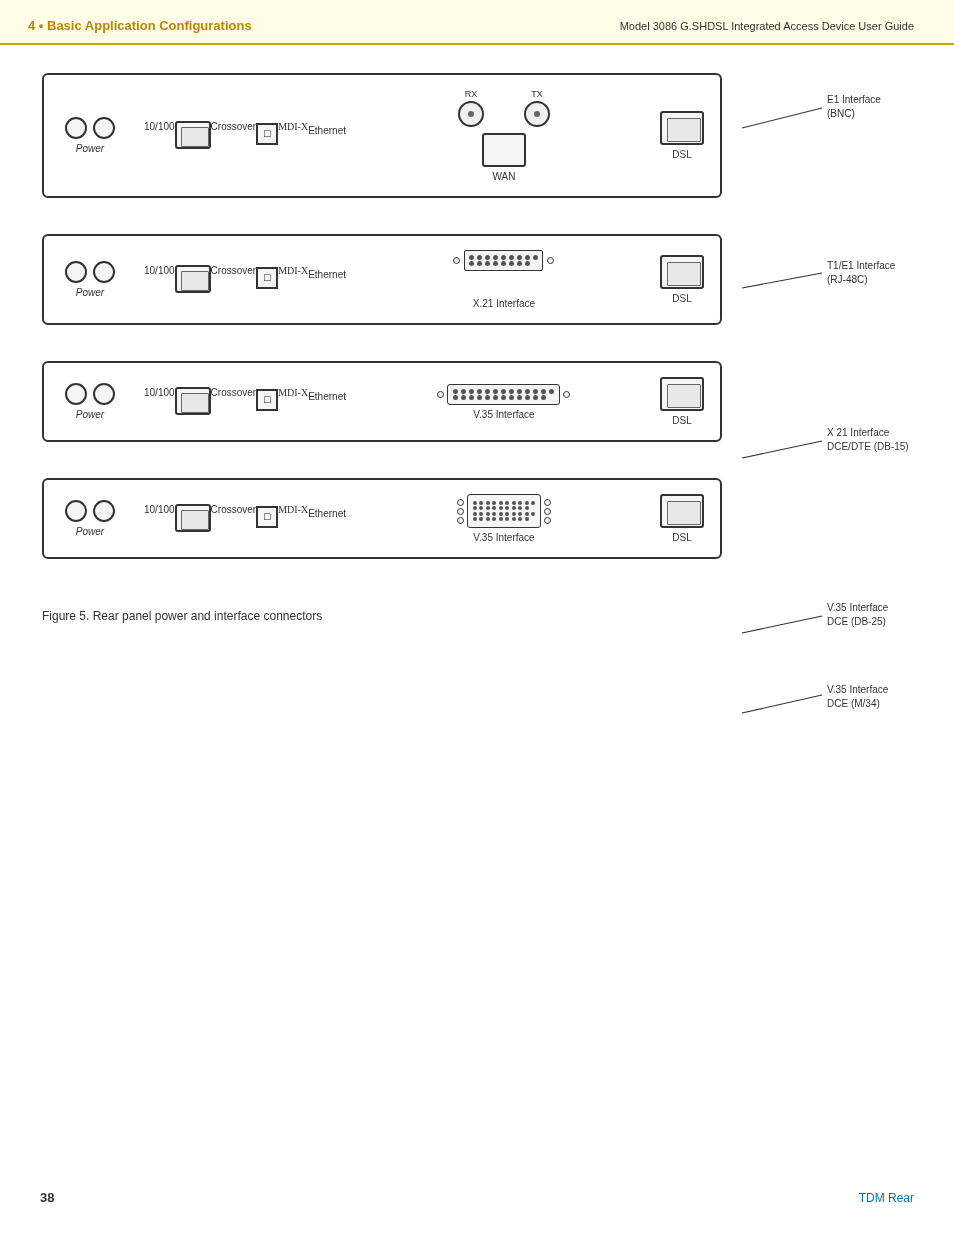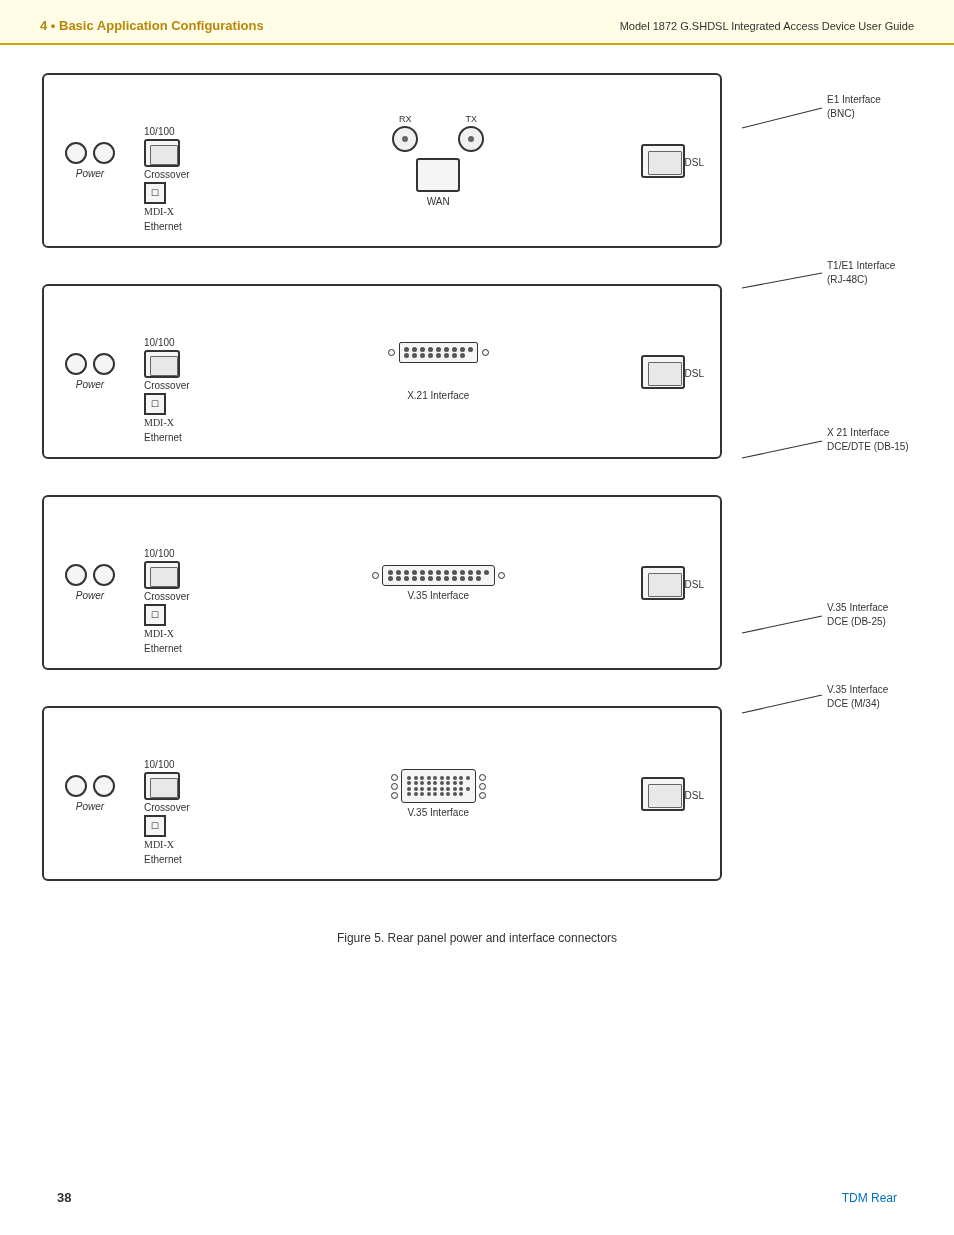--- a/index.html
+++ b/index.html
@@ -11,21 +11,21 @@
       font-size: 12px;
       color: #222;
       position: relative;
     }
 
     
     .page-header {
       display: flex;
       justify-content: space-between;
       align-items: center;
-      padding: 18px 40px 10px 40px;
+      padding: 18px 40px 10px 28px;
       border-bottom: 2px solid #c8a800;
       background: #fffde6;
     }
     .header-left {
       font-size: 13px;
       font-weight: bold;
       color: #b8860b;
     }
     .header-right {
       font-size: 11px;
@@ -88,25 +88,24 @@
     .power-label {
       font-size: 10px;
       color: #333;
       text-align: center;
       font-style: italic;
     }
 
     
     .ethernet-section {
       display: flex;
-      flex-direction: column;
+      flex-direction: row;
       align-items: flex-start;
       margin-right: 18px;
       min-width: 90px;
-      margin-top: 37px;
     }
     .ethernet-speed {
       font-size: 10px;
       color: #333;
       margin-bottom: 2px;
     }
     .ethernet-port {
       width: 36px;
       height: 28px;
       border: 2px solid #333;
@@ -318,21 +317,21 @@
       height: 7px;
       border-radius: 50%;
       border: 1.5px solid #333;
       background: #f5f5f5;
       align-self: center;
     }
 
     
     .dsl-section {
       display: flex;
-      flex-direction: row;
+      flex-direction: column;
       align-items: center;
       margin-left: 16px;
     }
     .dsl-port {
       width: 44px;
       height: 34px;
       border: 2px solid #333;
       border-radius: 3px;
       background: #f5f5f5;
       position: relative;
@@ -356,33 +355,32 @@
     .diagram-svg {
       position: absolute;
       top: 0; left: 0;
       width: 100%;
       height: 100%;
       pointer-events: none;
     }
 
     
     .figure-caption {
-      text-align: center;
       font-size: 12px;
       color: #333;
       margin-top: 16px;
       margin-bottom: 30px;
     }
 
     
     .page-footer {
       display: flex;
       justify-content: space-between;
       align-items: flex-end;
-      padding: 10px 57px;
+      padding: 10px 40px;
       position: absolute;
       bottom: 20px;
       left: 0; right: 0;
     }
     .page-number {
       font-size: 13px;
       font-weight: bold;
       color: #333;
     }
     .footer-right {
@@ -393,21 +391,21 @@
       display: flex;
       align-items: center;
       width: 100%;
     }
   </style>
 </head>
 <body>
 
 <div class="page-header">
   <span class="header-left">4 • Basic Application Configurations</span>
-  <span class="header-right">Model 1872 G.SHDSL Integrated Access Device User Guide</span>
+  <span class="header-right">Model 3086 G.SHDSL Integrated Access Device User Guide</span>
 </div>
 
 <div class="page-body">
 
 
   <div class="diagram-area" style="position:relative; width:870px;">
 
     <svg class="diagram-svg" viewBox="0 0 870 780" xmlns="http://www.w3.org/2000/svg" style="position:absolute;top:0;left:0;width:870px;height:780px;pointer-events:none;z-index:10;">
 
       <line x1="700" y1="55" x2="780" y2="35" stroke="#333" stroke-width="1.2"></line>

